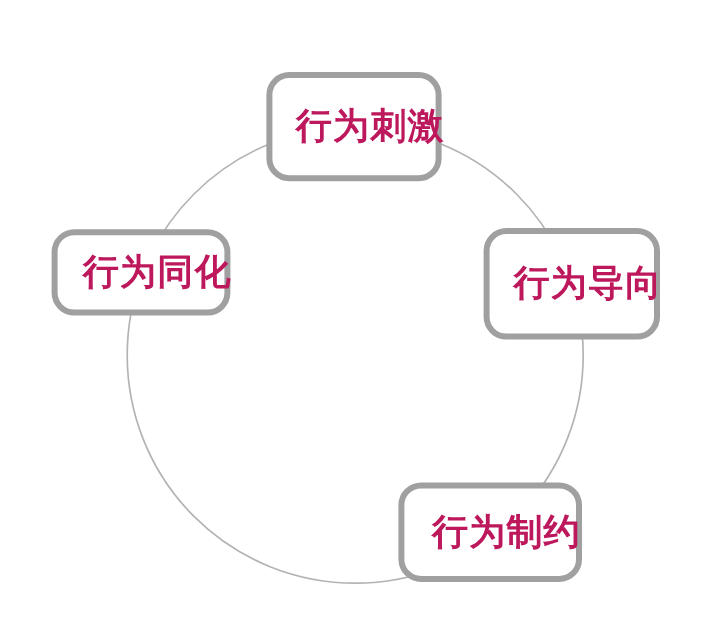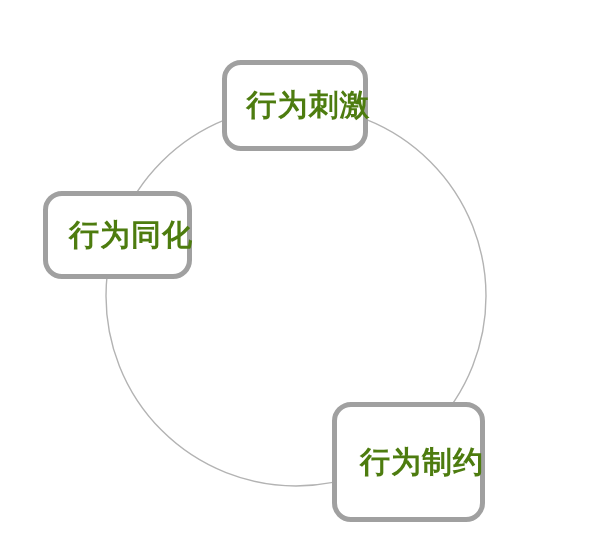--- a/index.html
+++ b/index.html
@@ -26,44 +26,47 @@
     position: absolute;
     box-sizing: border-box;
     background: #ffffff;
     border: 5px solid #a0a0a0;
     border-radius: 19px;
     display: flex;
     align-items: center;
     justify-content: center;
     font-size: 30px;
     font-weight: bold;
-    color: #4d7c0f;
+    color: #be185d;
     letter-spacing: 1px;
     white-space: nowrap;
     padding-left: 27px;
   }
   .node-top          { left: 222px; top: 60px;  width: 146px; height: 91px; }
   .node-right        { left: 403px; top: 190px; width: 147px; height: 93px; }
-  .node-bottom-right { left: 332px; top: 402px; width: 153px; height: 120px; }
+  .node-bottom-right { left: 332px; top: 402px; width: 153px; height: 83px; }
   .node-bottom-left  { left: 108px; top: 404px; width: 150px; height: 96px; }
-  .node-left         { left: 43px;  top: 191px; width: 149px; height: 88px; }
+  .node-left         { left: 43px;  top: 191px; width: 149px; height: 72px; }
 </style>
 </head>
 <body>
 
 <div class="canvas">
 
   <svg class="connector-svg" viewBox="0 0 600 537" xmlns="http://www.w3.org/2000/svg">
     <circle cx="296" cy="296" r="190" fill="none" stroke="#b3b3b3" stroke-width="1.4"></circle>
   </svg>
 
   <div class="node node-top">
     <span>行为刺激</span>
   </div>
 
+  <div class="node node-right">
+    <span>行为导向</span>
+  </div>
 
   <div class="node node-bottom-right">
     <span>行为制约</span>
   </div>
 
 
   <div class="node node-left">
     <span>行为同化</span>
   </div>
 

